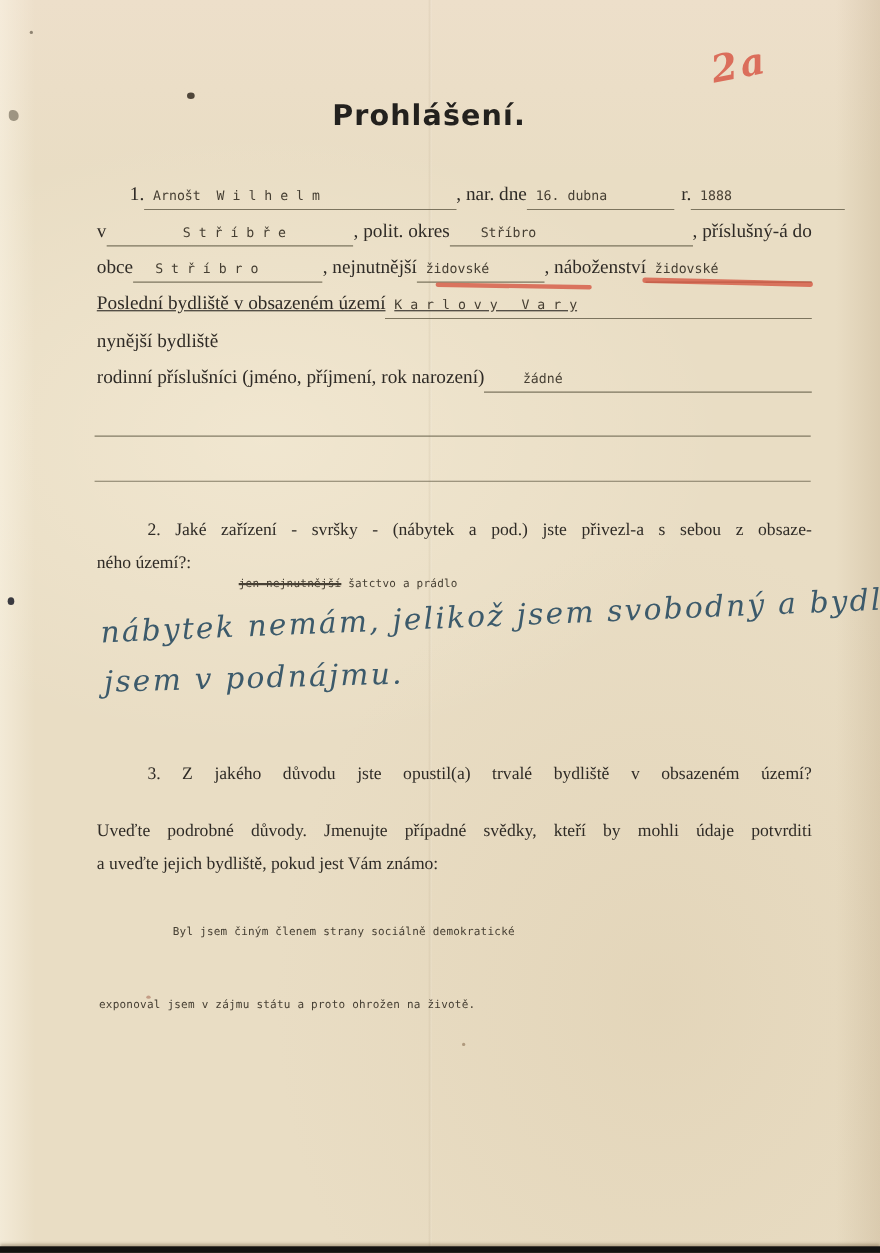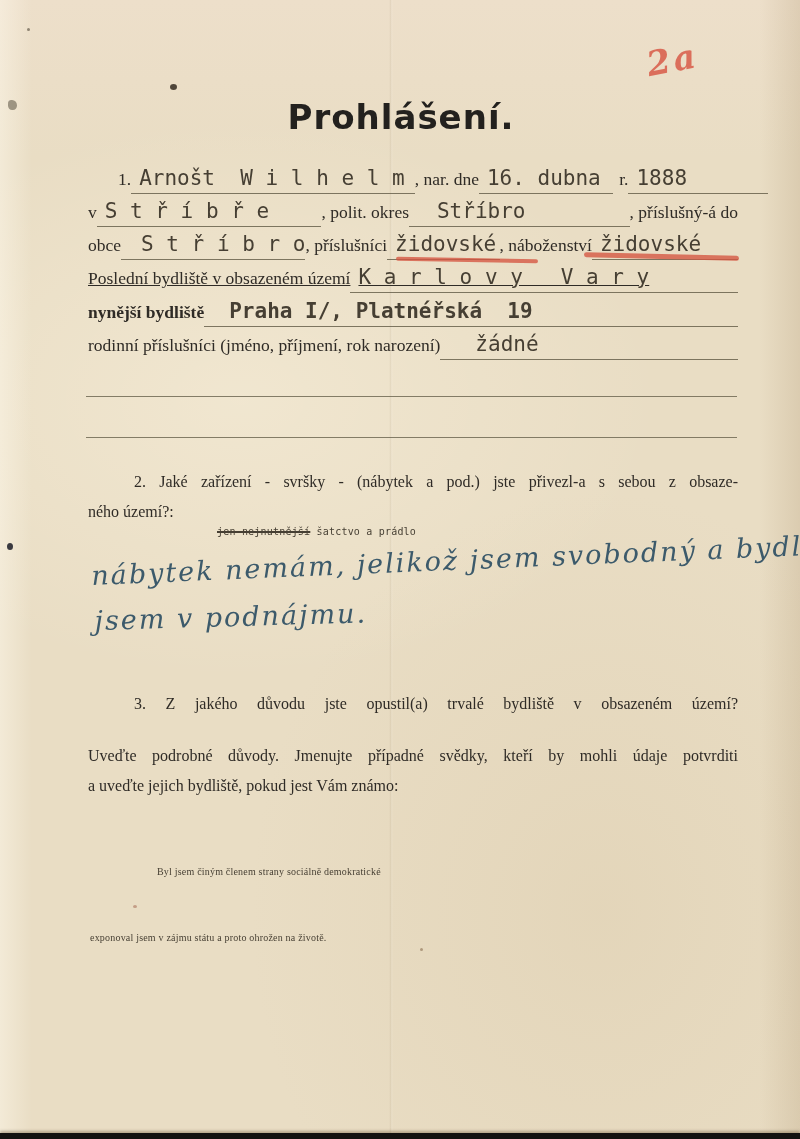--- a/index.html
+++ b/index.html
@@ -22,37 +22,37 @@
     box-shadow:0 -2px 3px rgba(80,60,30,.35);}
   .speck{position:absolute;border-radius:50%;background:#4a4236;}
   .s1{left:170px;top:84px;width:7px;height:6px;background:#4f463a;}
   .s2{left:8px;top:100px;width:9px;height:10px;background:rgba(90,82,66,.55);border-radius:40% 60% 50% 50%;}
   .s3{left:7px;top:543px;width:6px;height:7px;background:#3a3a40;}
   .s4{left:27px;top:28px;width:3px;height:3px;background:rgba(80,70,55,.6);}
   .s5{left:420px;top:948px;width:3px;height:3px;background:rgba(120,90,60,.5);}
   .s6{left:133px;top:905px;width:4px;height:3px;background:rgba(150,80,60,.45);}
 
   .title{
-    position:absolute;top:74px;left:11px;width:780px;text-align:center;
+    position:absolute;top:74px;left:0;width:780px;text-align:center;
     font-family:"DejaVu Sans", sans-serif;font-weight:bold;
-    font-size:34px;letter-spacing:1px;color:#23211e;
+    font-size:26px;letter-spacing:1px;color:#23211e;
   }
   .red-mark{
     position:absolute;left:646px;top:34px;width:110px;
     font-family:"DejaVu Serif", serif;font-style:italic;font-weight:bold;
     font-size:34px;color:rgba(216,90,72,.85);transform:rotate(-11deg);
     letter-spacing:3px;
   }
 
   
   .fl{position:absolute;left:88px;width:650px;display:flex;align-items:baseline;font-size:17.5px;}
   .pl{white-space:pre;flex:0 0 auto;}
   .entry{flex-grow:1;flex-basis:0;border-bottom:1.4px solid rgba(104,98,76,.85);
     padding:0 0 3px 8px;white-space:pre;overflow:visible;}
-  .typed{font-family:"DejaVu Sans Mono", monospace;font-size:21px;color:#463f33;white-space:pre;}
+  .typed{font-family:"DejaVu Sans Mono", monospace;font-size:12px;color:#463f33;white-space:pre;}
   .rule{position:absolute;left:86px;width:651px;height:0;border-top:1.3px solid rgba(104,98,76,.8);}
 
   .red-underline{position:absolute;height:4px;background:rgba(213,84,64,.78);border-radius:3px;}
   .ru1{left:396px;top:258px;width:142px;transform:rotate(1deg);}
   .ru2{left:584px;top:254px;width:155px;height:5px;transform:rotate(1.4deg);}
 
   .para{position:absolute;left:88px;width:650px;font-size:16px;line-height:30px;}
   .jl{text-align:justify;text-align-last:justify;}
   .indent{text-indent:46px;}
 
@@ -86,46 +86,45 @@
     <span class="pl">1.</span>
     <span class="entry" style="flex-grow:262;"><span class="typed">Arnošt  W i l h e l m</span></span>
     <span class="pl">, nar. dne</span>
     <span class="entry" style="flex-grow:120;"><span class="typed">16. dubna</span></span>
     <span class="pl" style="padding-left:6px;">r.</span>
     <span class="entry" style="flex-grow:125;"><span class="typed">1888</span></span>
   </div>
 
   <div class="fl" style="top:199px;">
     <span class="pl">v</span>
-    <span class="entry" style="flex-grow:180;"><span class="typed">S t ř í b ř e</span></span>
+    <span class="entry" style="flex-grow:180;text-align:center;"><span class="typed">S t ř í b ř e</span></span>
     <span class="pl">, polit. okres</span>
     <span class="entry" style="flex-grow:160;padding-left:28px;"><span class="typed">Stříbro</span></span>
     <span class="pl">, příslušný-á do</span>
   </div>
 
   <div class="fl" style="top:232px;">
     <span class="pl">obce</span>
     <span class="entry" style="flex-grow:158;padding-left:20px;"><span class="typed">S t ř í b r o</span></span>
-    <span class="pl">, příslušníci</span>
+    <span class="pl">, nejnutnější</span>
     <span class="entry" style="flex-grow:112;"><span class="typed">židovské</span></span>
     <span class="pl">, náboženství</span>
     <span class="entry" style="flex-grow:148;"><span class="typed">židovské</span></span>
   </div>
 
   <div class="red-underline ru1"></div>
   <div class="red-underline ru2"></div>
 
   <div class="fl" style="top:265px;text-decoration:underline;">
     <span class="pl">Poslední bydliště v obsazeném území</span>
     <span class="entry"><span class="typed">K a r l o v y   V a r y</span></span>
   </div>
 
-  <div class="fl" style="top:299px;font-weight:bold;">
+  <div class="fl" style="top:299px;">
     <span class="pl">nynější bydliště</span>
-    <span class="entry" style="padding-left:25px;"><span class="typed">Praha I/, Platnéřská  19</span></span>
   </div>
 
   <div class="fl" style="top:332px;">
     <span class="pl">rodinní příslušníci (jméno, příjmení, rok narození)</span>
     <span class="entry" style="padding-left:35px;"><span class="typed">žádné</span></span>
   </div>
 
   <div class="rule" style="top:396px;"></div>
   <div class="rule" style="top:437px;"></div>
 
@@ -134,19 +133,19 @@
 
   <div class="typed-block" style="top:521px;left:217px;"><span class="struck">jen nejnutnější</span><span> šatctvo a prádlo</span></div>
 
   <div class="hand h1">nábytek nemám, jelikož jsem svobodný a bydlel</div>
   <div class="hand h2">jsem v podnájmu.</div>
 
   <div class="para jl indent" style="top:689px;">3.  Z jakého důvodu jste opustil(a) trvalé bydliště v obsazeném území?</div>
   <div class="para jl" style="top:741px;">Uveďte podrobné důvody. Jmenujte případné svědky, kteří by mohli údaje potvrditi</div>
   <div class="para" style="top:771px;">a uveďte jejich bydliště, pokud jest Vám známo:</div>
 
-  <div class="typed-block" style="top:817px;left:90px;width:640px;font-family:Liberation Serif, serif;">
+  <div class="typed-block" style="top:793px;left:90px;width:640px;">
     <div style="text-indent:67px;">Byl jsem činým členem strany sociálně demokratické</div>
     <div>exponoval jsem v zájmu státu a proto ohrožen na životě.</div>
   </div>
 
   <div class="bottom-strip"></div>
 </div>
 
 </body></html>

